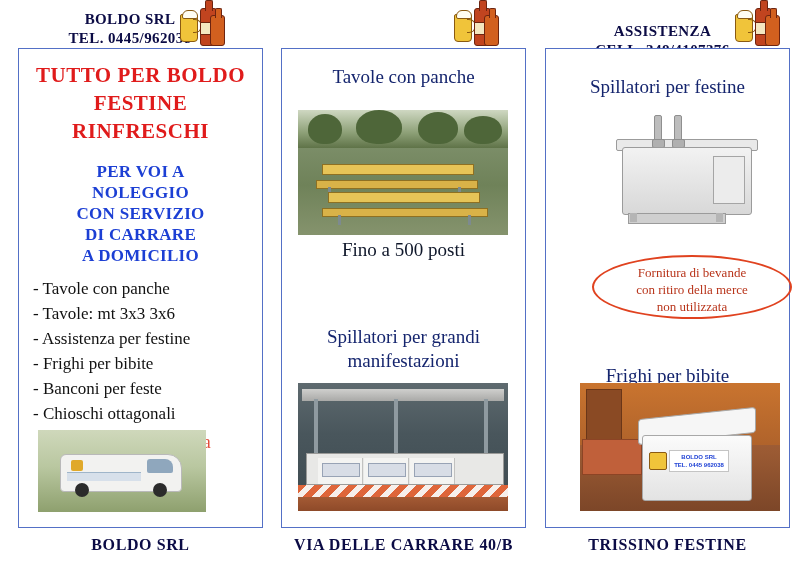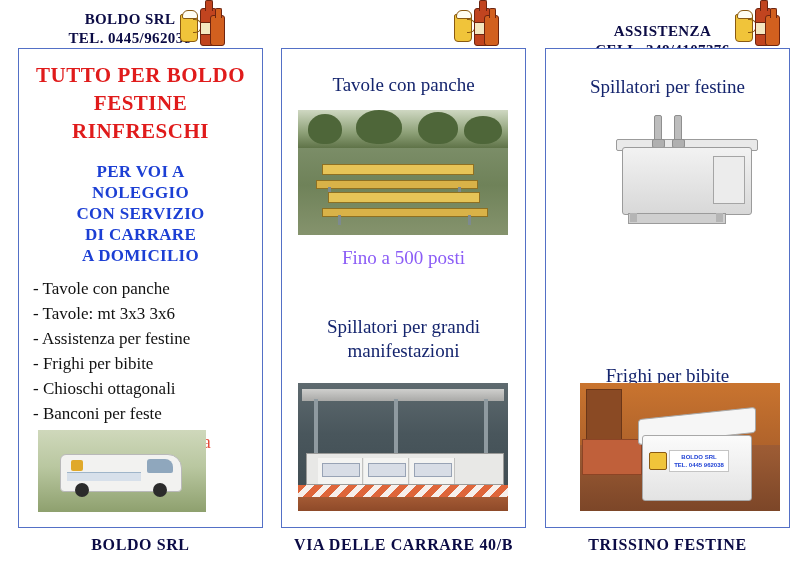--- a/index.html
+++ b/index.html
@@ -200,21 +200,21 @@
   .van-wheel.w2 { left: 92px; }
 
   
   .sec-title {
     color: #15256e;
     font-size: 19px;
     text-align: center;
     line-height: 24px;
   }
   .blue-caption {
-    color: #8b5cf6;
+    color: #0f172a;
     font-size: 19px;
     text-align: center;
   }
 
   
   .tables-photo { left: 298px; top: 110px; width: 210px; height: 125px;
     background: linear-gradient(#9aa98c 0%, #7d8f6a 25%, #6f8259 60%, #85936d 100%); }
   .tree-band {
     position: absolute; left: 0; top: 0; width: 100%; height: 38px;
     background: linear-gradient(#cfd8c2 0%, #8da077 60%, #5f7348 100%);
@@ -422,40 +422,40 @@
       <div>NOLEGGIO</div>
       <div>CON SERVIZIO</div>
       <div>DI CARRARE</div>
       <div>A DOMICILIO</div>
     </div>
     <div class="bullets">
       <div>- Tavole con panche</div>
       <div>- Tavole: mt 3x3 3x6</div>
       <div>- Assistenza per festine</div>
       <div>- Frighi per bibite</div>
+      <div>- Banconi per feste</div>
       <div>- Chioschi ottagonali</div>
-      <div>- Banconi per feste</div>
     </div>
     <div class="assistenza">Servizio Assistenza</div>
   </div>
 
   <div class="photo van-photo">
     <div class="van-body">
       <div class="van-window"></div>
       <div class="van-stripe"></div>
       <div class="van-logo"></div>
       <div class="van-wheel w1"></div>
       <div class="van-wheel w2"></div>
     </div>
   </div>
 
   <div class="panel panel-2">
-    <div class="sec-title" style="margin-top:24px;">Tavole con panche</div>
+    <div class="sec-title" style="margin-top:16px;">Tavole con panche</div>
     <div class="blue-caption" style="margin-top:150px;">Fino a 500 posti</div>
-    <div class="sec-title" style="margin-top:46px;">Spillatori per grandi</div>
+    <div class="sec-title" style="margin-top:64px;">Spillatori per grandi</div>
     <div class="sec-title">manifestazioni</div>
   </div>
 
   <div class="photo tables-photo">
     <div class="tree-band"></div>
     <div class="tree" style="left:10px; top:4px; width:34px; height:30px;"></div>
     <div class="tree" style="left:58px; top:0px; width:46px; height:34px;"></div>
     <div class="tree" style="left:120px; top:2px; width:40px; height:32px;"></div>
     <div class="tree" style="left:166px; top:6px; width:38px; height:28px;"></div>
 
@@ -496,20 +496,25 @@
     <div class="disp-tap" style="left:54px; top:10px;"></div>
     <div class="disp-tap" style="left:74px; top:10px;"></div>
     <div class="disp-body">
       <div class="disp-panel"></div>
     </div>
     <div class="disp-tray"></div>
     <div class="disp-foot" style="left:30px;"></div>
     <div class="disp-foot" style="left:116px;"></div>
   </div>
 
+  <div class="oval-note">
+    <div>Fornitura di bevande</div>
+    <div>con ritiro della merce</div>
+    <div>non utilizzata</div>
+  </div>
 
   <div class="photo fridge-photo">
     <div class="fr-wall"></div>
     <div class="fr-door"></div>
     <div class="fr-chairs"></div>
     <div class="fridge-lid"></div>
     <div class="fridge">
       <div class="fridge-logo"></div>
       <div class="fridge-label">
         <div>BOLDO SRL</div>

